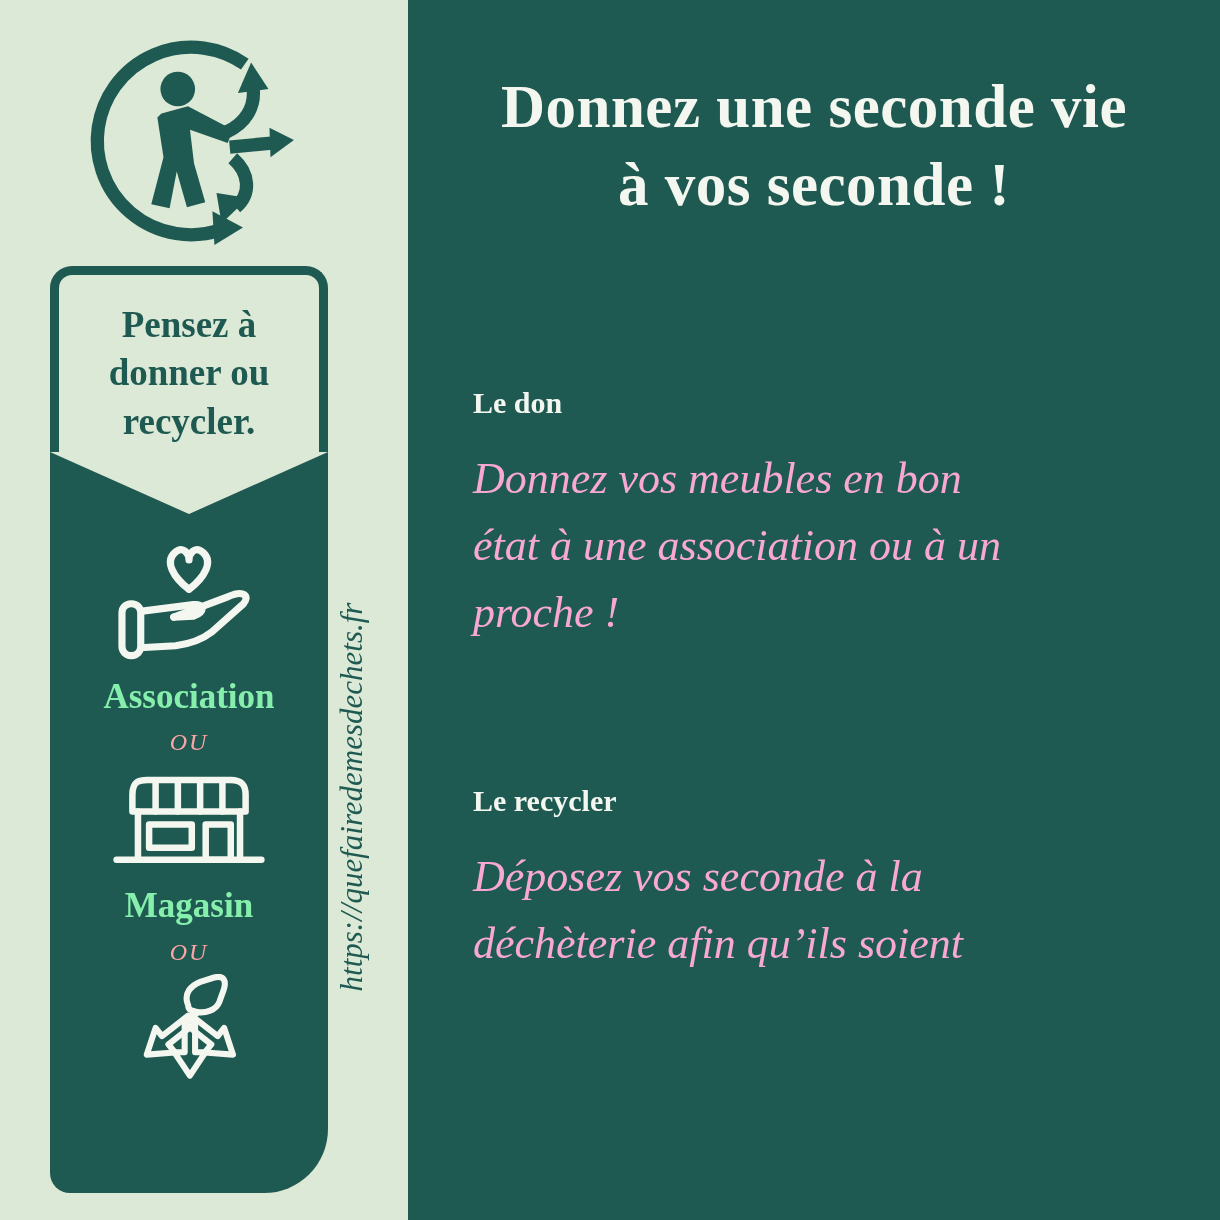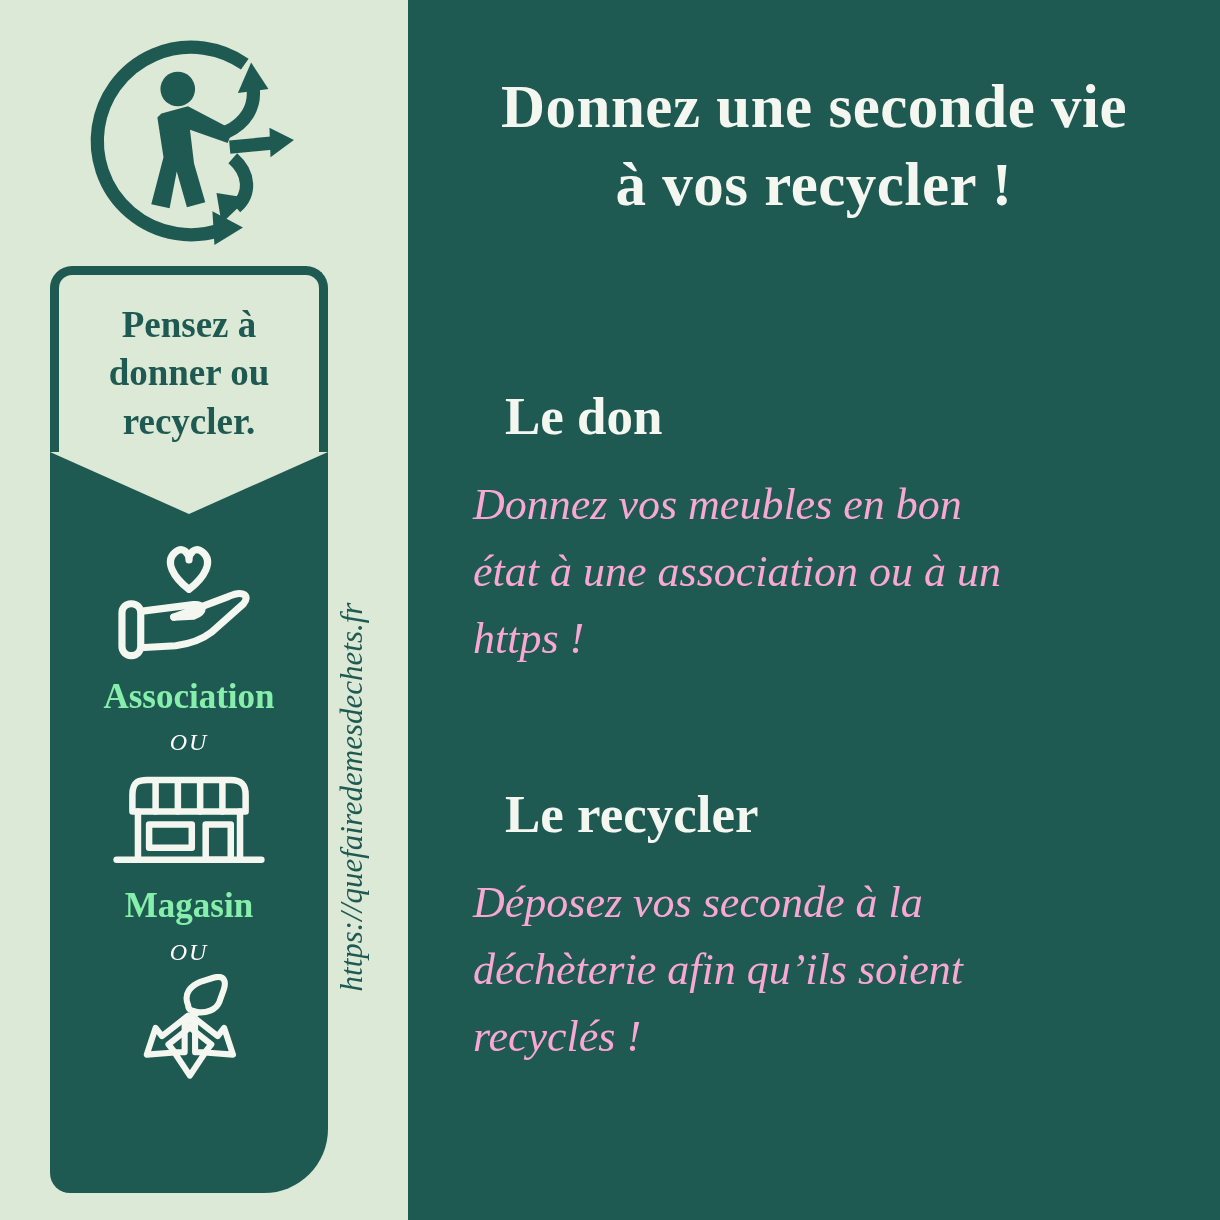--- a/index.html
+++ b/index.html
@@ -9,21 +9,21 @@
   }
   
   .right-panel{position:absolute;left:408px;top:0;width:812px;height:1220px;background:#1F5A52;}
   .title{
     position:absolute;left:18px;top:68px;width:776px;text-align:center;
     color:#F4F7EF;font-weight:bold;font-size:61px;line-height:1.28;letter-spacing:.5px;
   }
   .section{position:absolute;left:65px;width:720px;color:#F4F7EF;}
   .section.s1{top:386px;}
   .section.s2{top:784px;}
-  .heading{font-size:53px;font-weight:bold;margin-bottom:26px;margin-left:32px;}
+  .heading{font-size:30px;font-weight:bold;margin-bottom:26px;}
   .bodytext{font-size:44px;font-style:italic;line-height:1.52;color:#f9a8d4;}
   
   .triman{position:absolute;left:84px;top:34px;width:214px;height:214px;}
   .triman svg{display:block;}
   
   .banner{
     position:absolute;left:50px;top:266px;width:278px;height:187px;box-sizing:border-box;
     border:9px solid #1F5A52;border-bottom:none;border-radius:22px 22px 0 0;
     display:flex;flex-direction:column;justify-content:flex-end;padding-bottom:6px;
     text-align:center;color:#1F5A52;font-weight:bold;font-size:37px;line-height:1.32;
@@ -39,59 +39,58 @@
   }
   .col-content{
     position:absolute;top:62px;left:0;width:100%;
     display:flex;flex-direction:column;align-items:center;padding-top:12px;
   }
   .opt-icon{display:block;}
   .icon-assoc{margin-top:8px;}
   .icon-shop{margin-top:10px;}
   .icon-dech{margin-top:8px;}
   .opt-label{color:#86efac;font-weight:bold;font-size:35px;line-height:1.15;}
-  .or{color:#ffffff;font-style:italic;font-size:24px;letter-spacing:2px;margin-top:12px;}
+  .or{color:#fca5a5;font-style:italic;font-size:24px;letter-spacing:2px;margin-top:12px;}
   .shop-label{margin-top:4px;}
   
   .url{
     position:absolute;left:334px;top:1106px;width:618px;
     transform:rotate(-90deg);transform-origin:0 0;
     text-align:center;font-size:31px;font-style:italic;color:#1F5A52;white-space:nowrap;
   }
   .stroke{fill:none;stroke:#F4F7EF;stroke-width:8;stroke-linecap:round;stroke-linejoin:round;}
   .stroke7{fill:none;stroke:#F4F7EF;stroke-width:7;stroke-linecap:round;stroke-linejoin:round;}
   .tstroke{fill:none;stroke:#1F5A52;stroke-width:13;}
   .tfill{fill:#1F5A52;}
 </style>
 </head>
 <body>
 
 <div class="poster">
 
   <div class="right-panel">
     <div class="title">
       <div>Donnez une seconde vie</div>
-      <div>à vos recycler !</div>
+      <div>à vos seconde !</div>
     </div>
 
     <div class="section s1">
       <div class="heading">Le don</div>
       <div class="bodytext">
         <div>Donnez vos meubles en bon</div>
         <div>état à une association ou à un</div>
-        <div>https !</div>
+        <div>proche !</div>
       </div>
     </div>
 
     <div class="section s2">
       <div class="heading">Le recycler</div>
       <div class="bodytext">
         <div>Déposez vos seconde à la</div>
         <div>déchèterie afin qu’ils soient</div>
-        <div>recyclés !</div>
       </div>
     </div>
   </div>
 
   <div class="triman">
     <svg width="214" height="214" viewBox="0 0 210 210" xmlns="http://www.w3.org/2000/svg">
       <path class="tstroke" d="M157.8 29.6 A92 92 0 1 0 133.4 192.5"></path>
       <polygon class="tfill" points="126,174 156,190 128,207"></polygon>
       <circle class="tfill" cx="92" cy="54" r="17"></circle>
       <path class="tfill" d="M76 78 L102 71 L146 94 L141 107 L104 94 L108 127 L119 165 L101 170 L91 135 L84 171 L66 167 L78 121 L72 82 Z"></path>

